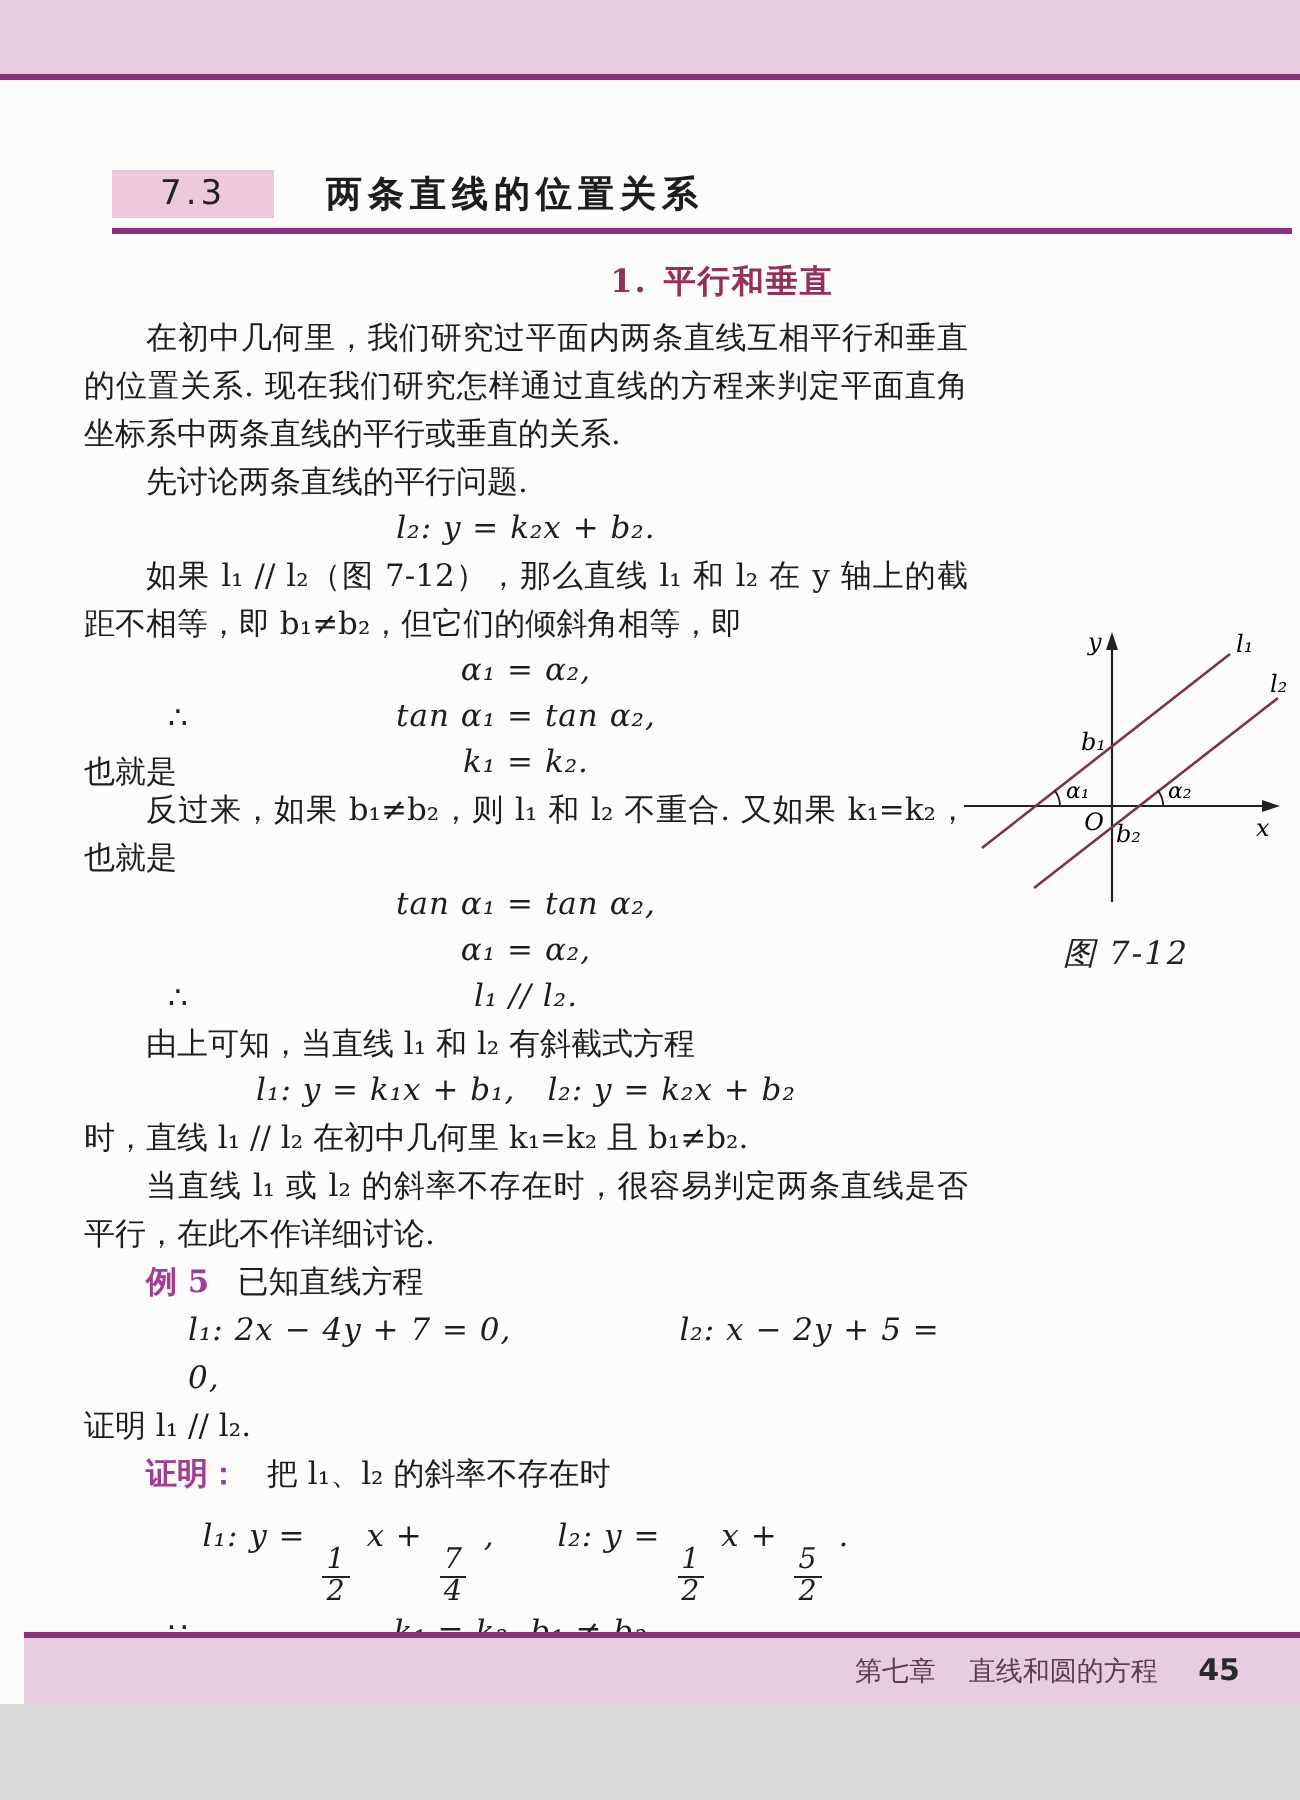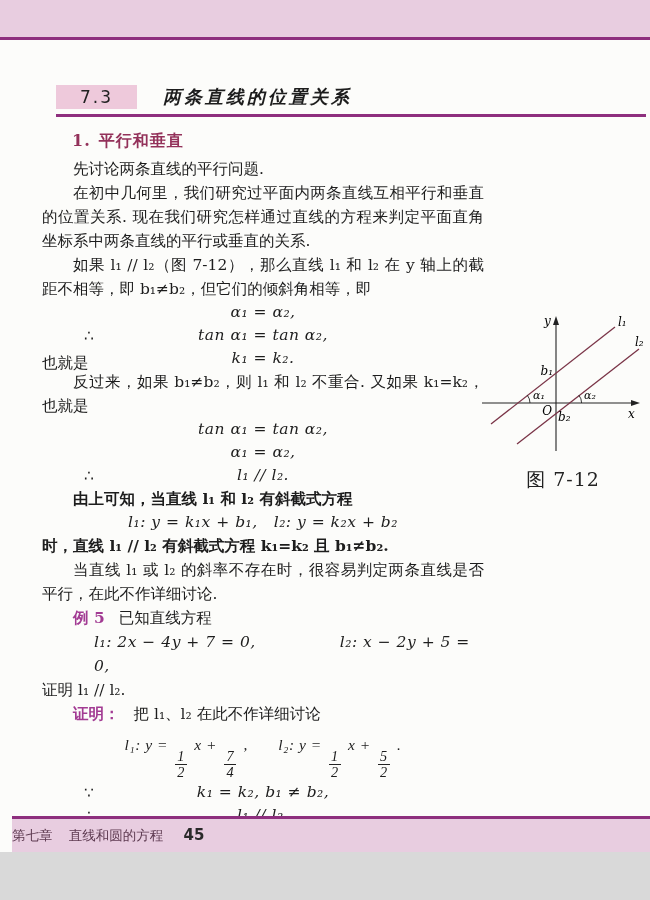--- a/index.html
+++ b/index.html
@@ -12,61 +12,61 @@
   }
   .band-top {
     position:absolute; top:0; left:0; right:0; height:40px;
     background:var(--band-pink,#e8cde0);
     border-bottom:3px solid var(--rule-purple,#8e2f7e);
   }
   .band-bottom {
     position:absolute; bottom:0; left:12px; right:0; height:36px;
     background:var(--band-pink,#e8cde0);
     border-top:3px solid var(--rule-purple,#8e2f7e);
-    text-align:left; padding:7px 30px 0 0;
+    text-align:right; padding:7px 30px 0 0;
     font-size:13.5px; color:#5d3a50;
   }
   .band-bottom .pgnum { font-weight:bold; color:#2a2a2a; margin-left:16px; font-size:15px;
     font-family:"DejaVu Sans","Liberation Sans",sans-serif;}
   .band-bottom .bktitle { margin-left:12px; }
   .content { position:absolute; top:43px; left:0; right:0; bottom:39px; padding:42px 0 0 42px; }
 
   .section-header { display:flex; align-items:center; margin-left:14px; }
   .sec-box {
     background:var(--box-pink,#eec9db); color:#222;
     padding:2px 24px; font-size:17px; letter-spacing:2px;
     font-family:"DejaVu Sans","Liberation Sans",sans-serif;
   }
-  .sec-title { font-size:18px; font-weight:bold; letter-spacing:3px; margin-left:26px;font-style:italic; }
+  .sec-title { font-size:18px; font-weight:bold; letter-spacing:3px; margin-left:26px; }
   .header-rule { height:3px; background:var(--rule-purple,#8e2f7e); width:590px; margin:5px 0 0 14px; }
 
   .subsection { margin:14px 0 5px 30px; font-size:16px; font-weight:bold;
-    color:var(--heading-maroon,#93315a); letter-spacing:1px; }
+    color:var(--heading-maroon,#93315a); letter-spacing:1px;text-align:center; }
   .subsection .subnum { margin-right:8px; }
 
   .main-col { width:442px; font-size:15.5px; line-height:24px; }
   .main-col p { margin:0; text-align:justify; }
   .indent { text-indent:2em; }
   .eq { text-align:center; font-style:italic; line-height:23px; letter-spacing:0.5px; }
   .eqrow { position:relative; }
   .eqrow .sym { position:absolute; left:42px; top:0; font-style:normal; }
   .eqrow .lbl { position:absolute; left:0; top:4px; font-style:normal; }
-  .bold { font-weight:bold; }
+  .bold { font-weight:normal; }
   .ex-para { padding-left:2em; }
   .ex-label { color:var(--example-magenta,#a23b93); font-weight:bold; margin-right:14px; }
   .eq-left { font-style:italic; line-height:24px; padding-left:52px; letter-spacing:0.5px; }
   .eq-left .gap { margin-right:84px; }
 
   .frac { display:inline-flex; flex-direction:column; vertical-align:-0.75em;
     text-align:center; margin:0 3px; line-height:1.1; font-size:0.92em; }
   .fden { border-top:1px solid #222; padding:0 2px; }
-  .eq-frac { line-height:38px;font-family:Liberation Serif, serif; }
+  .eq-frac { line-height:38px; }
 
   .figure { position:absolute; left:478px; top:268px; width:170px; }
-  .fig-caption { text-align:center; font-size:19px; margin-top:4px; color:#222; letter-spacing:1px; }
+  .fig-caption { text-align:center; font-size:16px; margin-top:4px; color:#222; letter-spacing:1px;font-style:italic; }
   .figure svg text { font-family:"DejaVu Serif","Liberation Serif",serif; }
 </style>
 </head>
 <body>
 
 <div class="page">
   <div class="band-top"></div>
 
   <div class="content">
 
@@ -74,52 +74,53 @@
       <span class="sec-box">7.3</span>
       <span class="sec-title">两条直线的位置关系</span>
     </div>
     <div class="header-rule"></div>
 
     <div class="subsection">
       <span class="subnum">1.</span><span>平行和垂直</span>
     </div>
 
     <div class="main-col">
+      <p class="indent">在初中几何里，我们研究过平面内两条直线互相平行和垂直的位置关系. 现在我们研究怎样通过直线的方程来判定平面直角坐标系中两条直线的平行或垂直的关系.</p>
       <p class="indent">先讨论两条直线的平行问题.</p>
-      <p class="indent">在初中几何里，我们研究过平面内两条直线互相平行和垂直的位置关系. 现在我们研究怎样通过直线的方程来判定平面直角坐标系中两条直线的平行或垂直的关系.</p>
+      <div class="eq">l₂: y = k₂x + b₂.</div>
       <p class="indent">如果 l₁ // l₂（图 7-12），那么直线 l₁ 和 l₂ 在 y 轴上的截距不相等，即 b₁≠b₂，但它们的倾斜角相等，即</p>
       <div class="eq">α₁ = α₂,</div>
       <div class="eqrow">
         <span class="sym">∴</span>
         <div class="eq">tan α₁ = tan α₂,</div>
       </div>
       <div class="eqrow">
         <span class="lbl">也就是</span>
         <div class="eq">k₁ = k₂.</div>
       </div>
       <p class="indent">反过来，如果 b₁≠b₂，则 l₁ 和 l₂ 不重合. 又如果 k₁=k₂，也就是</p>
       <div class="eq">tan α₁ = tan α₂,</div>
       <div class="eq">α₁ = α₂,</div>
       <div class="eqrow">
         <span class="sym">∴</span>
         <div class="eq">l₁ // l₂.</div>
       </div>
       <p class="indent bold">由上可知，当直线 l₁ 和 l₂ 有斜截式方程</p>
       <div class="eq">l₁: y = k₁x + b₁,　l₂: y = k₂x + b₂</div>
-      <p class="bold">时，直线 l₁ // l₂ 有斜截式方程 k₁=k₂ 且 b₁≠b₂.</p>
+      <p class="bold">时，直线 l₁ // l₂ 在初中几何里 k₁=k₂ 且 b₁≠b₂.</p>
       <p class="indent">当直线 l₁ 或 l₂ 的斜率不存在时，很容易判定两条直线是否平行，在此不作详细讨论.</p>
       <p class="ex-para">
         <span class="ex-label">例 5</span><span>已知直线方程</span>
       </p>
       <div class="eq-left">
         <span class="gap">l₁: 2x − 4y + 7 = 0,</span><span>l₂: x − 2y + 5 = 0,</span>
       </div>
       <p>证明 l₁ // l₂.</p>
       <p class="ex-para">
-        <span class="ex-label">证明：</span><span>把 l₁、l₂ 在此不作详细讨论</span>
+        <span class="ex-label">证明：</span><span>把 l₁、l₂ 的斜率不存在时</span>
       </p>
       <div class="eq eq-frac">
         <span>l₁: y =</span>
         <span class="frac">
             <span class="fnum">1</span>
             <span class="fden">2</span>
           </span>
         <span>x +</span>
         <span class="frac">
             <span class="fnum">7</span>

